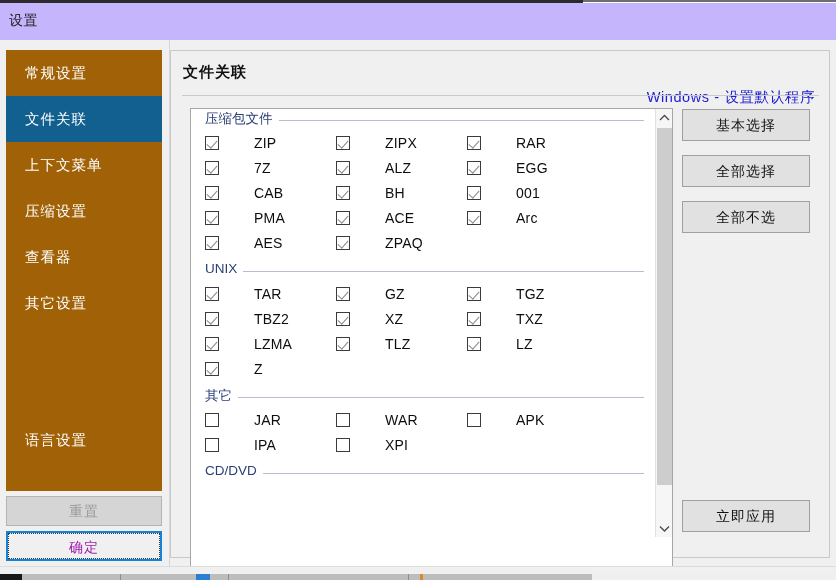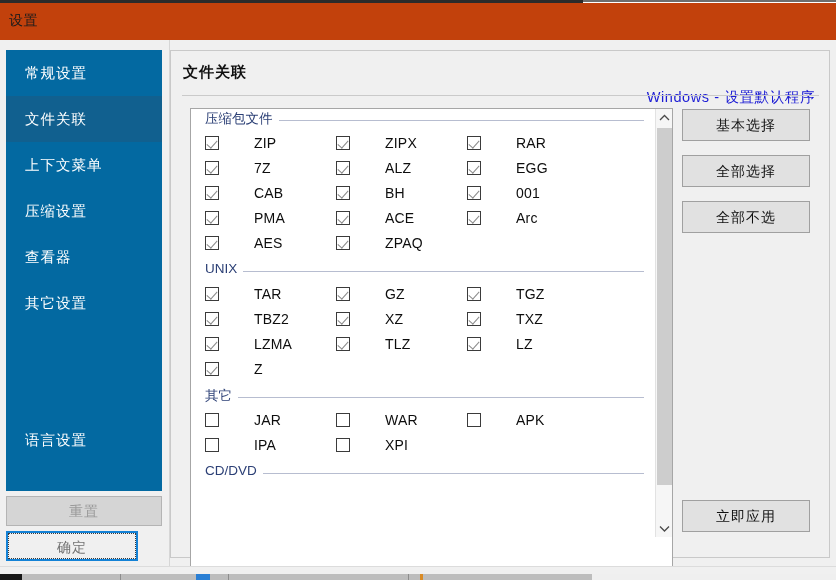--- a/index.html
+++ b/index.html
@@ -25,40 +25,40 @@
   .top-edge-right {
     position: absolute; left: 583px; top: 0;
     width: 253px; height: 2px;
     background: #6e6e6e;
   }
 
   
   .titlebar {
     position: absolute; left: 0; top: 3px;
     width: 836px; height: 37px;
-    background: #c2410c;
+    background: #c4b5fd;
   }
   .titlebar .title {
     position: absolute; left: 9px; top: 9px;
     font-size: 14px; color: #1c1c1c;
     letter-spacing: .5px;
   }
 
   
   .client {
     position: absolute; left: 0; top: 40px;
     width: 836px; height: 526px;
     background: #f0f0f0;
   }
 
   
   .sidebar {
     position: absolute; left: 6px; top: 10px;
     width: 156px; height: 441px;
-    background: #0369a1;
+    background: #a16207;
     overflow: hidden;
   }
   .nav-item {
     position: relative;
     height: 46px;
     line-height: 46px;
     padding-left: 19px;
     color: #ffffff;
     font-size: 14.5px;
     letter-spacing: 1px;
@@ -74,27 +74,27 @@
     background: #d5d5d5;
     border: 1px solid #b4b4b4;
     color: #9a9a9a;
     font-size: 14px;
     letter-spacing: 1px;
     text-align: center;
     line-height: 28px;
   }
   .btn-ok {
     position: absolute; left: 6px; top: 491px;
-    width: 132px; height: 30px;
+    width: 156px; height: 30px;
     background: #f0f0f0;
     border: 2px solid #1482d6;
     text-align: center;
     line-height: 26px;
     font-size: 14px;
-    color: #737373;
+    color: #a21caf;
     letter-spacing: 1px;
   }
   .btn-ok .inner {
     display: block;
     height: 100%;
     border: 1px dotted #3a3a3a;
   }
 
   
   .col-sep {

